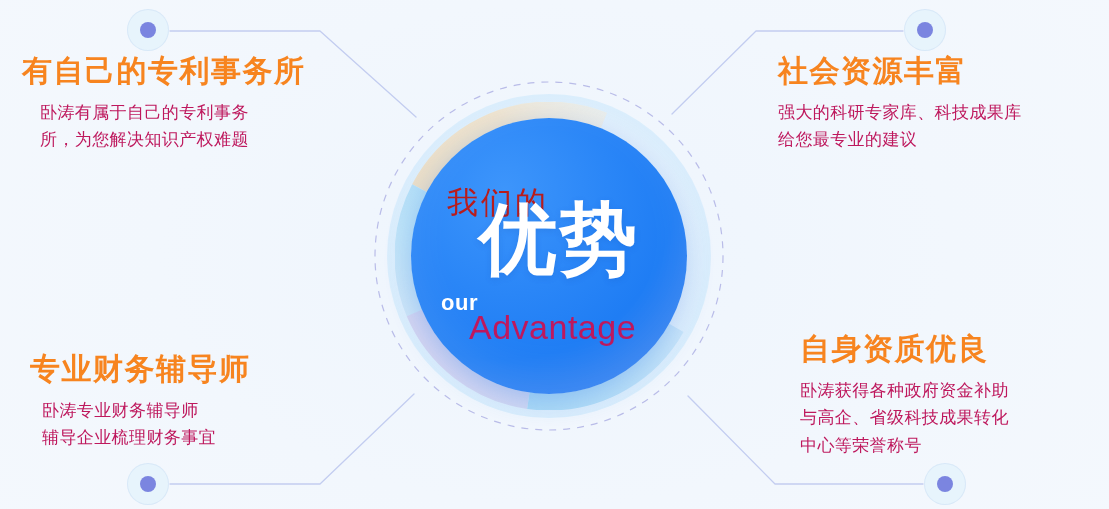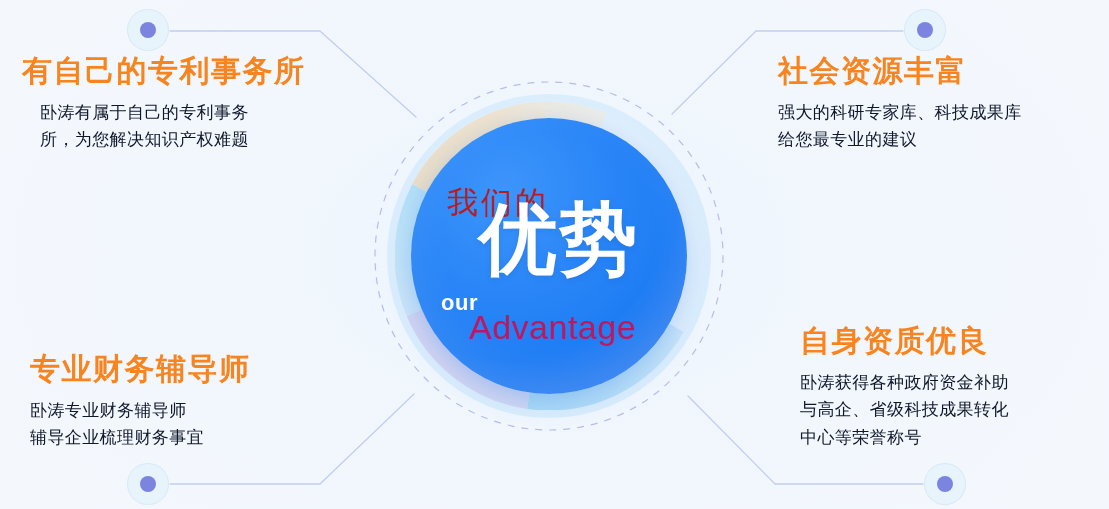--- a/index.html
+++ b/index.html
@@ -58,33 +58,33 @@
   .block { position: absolute; }
   .block .heading {
     color: #f7841f;
     font-size: 30px;
     font-weight: 700;
     letter-spacing: 1.5px;
     white-space: nowrap;
     line-height: 1.15;
   }
   .block .body {
-    color: #0f172a;
+    color: #be185d;
     font-size: 17px;
     line-height: 1.62;
     margin-top: 10px;
     white-space: pre-line;
     letter-spacing: 0.4px;
   }
   #block-tl { left: 22px; top: 54px; }
   #block-tl .body { margin-left: 18px; }
   #block-tr { left: 778px; top: 54px; }
   #block-bl { left: 30px; top: 352px; }
-  #block-bl .body { }
-  #block-br { left: 800px; top: 324px; }
+  #block-bl .body { margin-left: 12px; }
+  #block-br { left: 800px; top: 332px; }
 
   
   #center {
     position: absolute;
     left: 373px; top: 80px;
     width: 352px; height: 352px;
   }
   
   #dashed-ring {
     position: absolute;

